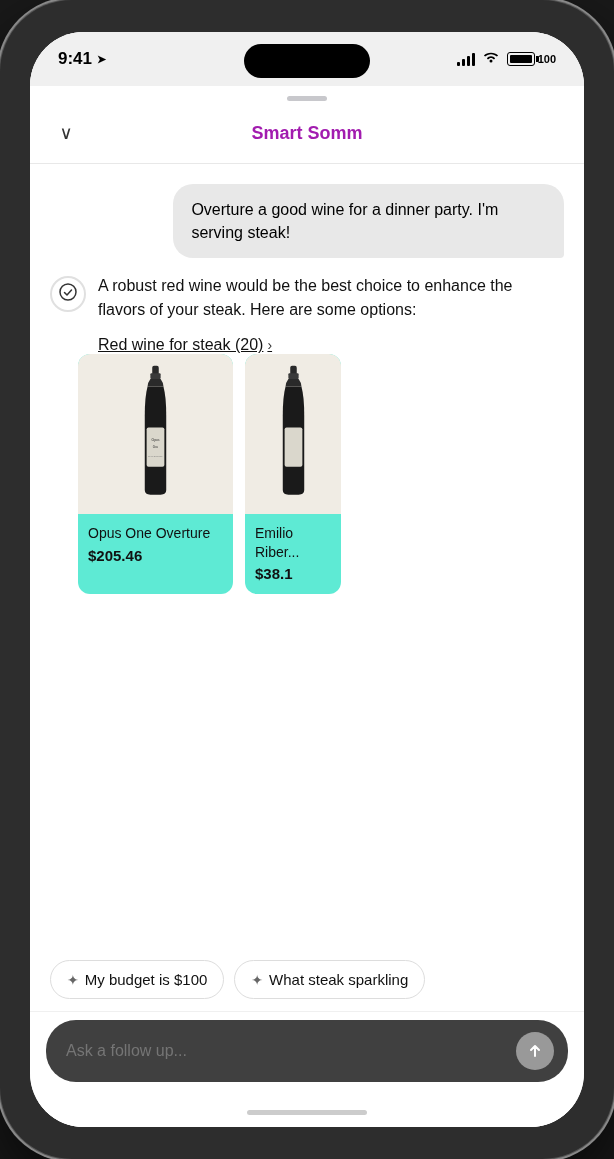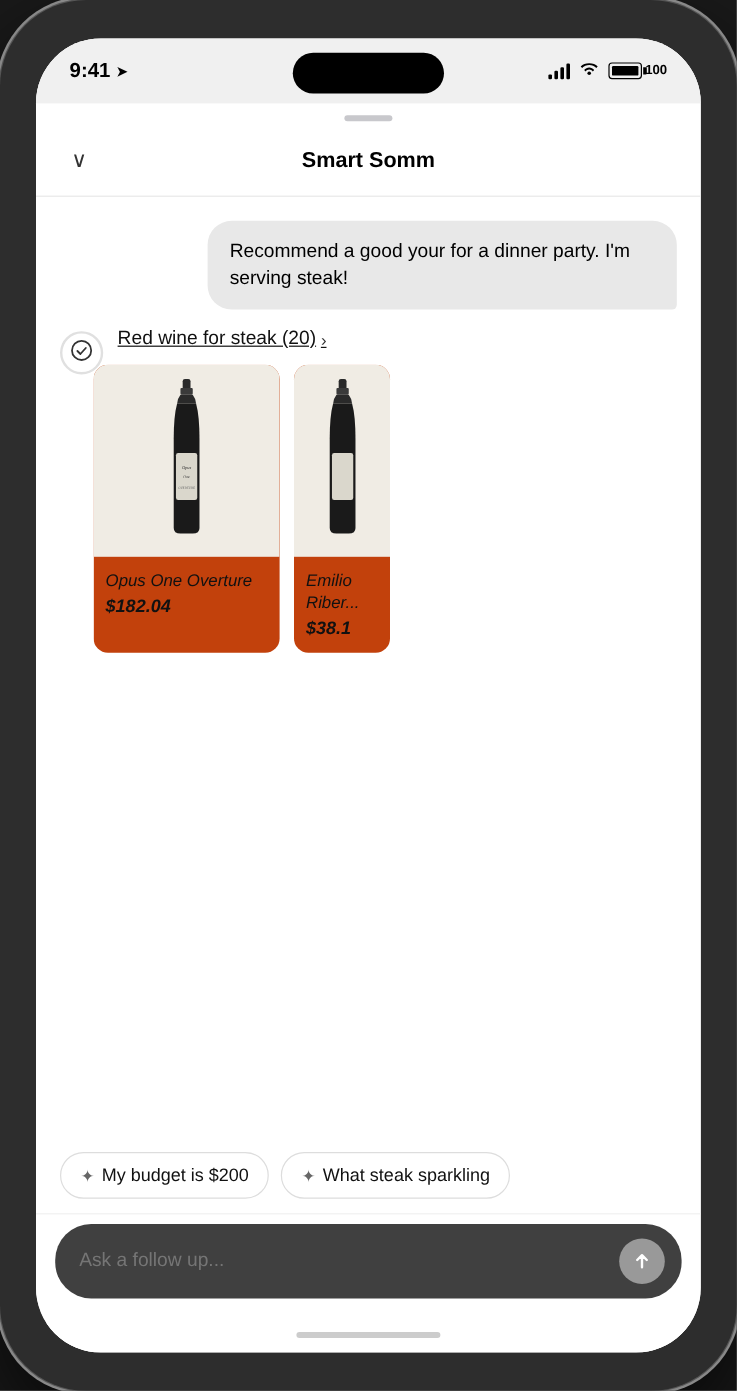--- a/index.html
+++ b/index.html
@@ -175,21 +175,21 @@
       font-size: 18px;
       color: #333;
       font-weight: 400;
     }
 
     .header-title {
       flex: 1;
       text-align: center;
       font-size: 18px;
       font-weight: 700;
-      color: #000000;
+      color: #a21caf;
     }
 
     .header-spacer {
       width: 32px;
     }
 
     
     .chat-area {
       flex: 1;
       overflow-y: auto;
@@ -254,21 +254,21 @@
     
     .wine-link {
       display: flex;
       align-items: center;
       gap: 4px;
       font-size: 16px;
       font-weight: 500;
       color: #111;
       text-decoration: underline;
       cursor: pointer;
-      margin-bottom: 12px;
+      margin-bottom: 0;
     }
 
     .link-arrow {
       font-size: 14px;
       color: #333;
     }
 
     
     .wine-cards-container {
       overflow: hidden;
@@ -281,25 +281,24 @@
       gap: 12px;
       overflow-x: auto;
       padding: 0 0px 8px 0px;
       scrollbar-width: none;
     }
     .wine-cards::-webkit-scrollbar { display: none; }
 
     .wine-card {
       flex-shrink: 0;
       width: 155px;
-      background: #c2410c;
+      background: #5eead4;
       border-radius: 12px;
       overflow: hidden;
       cursor: pointer;
-      font-style: italic;
     }
 
     .wine-card-img {
       width: 100%;
       height: 160px;
       display: flex;
       align-items: center;
       justify-content: center;
       background: #f0ece4;
       position: relative;
@@ -468,34 +467,35 @@
           <span class="chevron-down">∨</span>
         </div>
         <span class="header-title">Smart Somm</span>
         <div class="header-spacer"></div>
       </div>
 
       <div class="chat-area">
 
         <div class="user-message">
           <div class="user-bubble">
-            <span>Recommend a good your for a dinner party. I'm serving steak!</span>
+            <span>Overture a good wine for a dinner party. I'm serving steak!</span>
           </div>
         </div>
 
         <div class="assistant-message">
           <div class="assistant-avatar">
             <span class="checkmark-icon">
               <svg width="18" height="18" viewBox="0 0 18 18" fill="none">
                 <circle cx="9" cy="9" r="8" stroke="#333" stroke-width="1.5"></circle>
                 <path d="M5.5 9.5l2.5 2.5 4.5-5" stroke="#333" stroke-width="1.5" stroke-linecap="round" stroke-linejoin="round"></path>
               </svg>
             </span>
           </div>
           <div class="assistant-content">
+            <p class="assistant-text">A robust red wine would be the best choice to enhance the flavors of your steak. Here are some options:</p>
 
             <div class="wine-link">
               <span>Red wine for steak (20)</span>
               <span class="link-arrow">›</span>
             </div>
 
             <div class="wine-cards-container">
               <div class="wine-cards">
 
                 <div class="wine-card">
@@ -507,26 +507,26 @@
                       <path d="M22 16 Q19 20 19 24 L36 24 Q36 20 33 16 Z" fill="#2a2a2a"></path>
 
                       <rect x="18" y="68" width="19" height="42" rx="2" fill="#f0ece0" opacity="0.9"></rect>
                       <text x="27.5" y="82" font-size="4" text-anchor="middle" fill="#333" font-family="serif">Opus</text>
                       <text x="27.5" y="90" font-size="3.5" text-anchor="middle" fill="#333" font-family="serif">One</text>
                       <text x="27.5" y="100" font-size="3" text-anchor="middle" fill="#666" font-family="serif">OVERTURE</text>
                     </svg>
                   </div>
                   <div class="wine-card-info">
                     <div class="wine-name">Opus One Overture</div>
-                    <div class="wine-price">$182.04</div>
+                    <div class="wine-price">$205.46</div>
                   </div>
                 </div>
 
 
-                <div class="wine-card" style="width:80px; overflow:hidden;">
+                <div class="wine-card" style="width:96px; overflow:hidden;">
                   <div class="wine-card-img">
                     <svg class="bottle-svg" viewBox="0 0 55 150" fill="none" xmlns="http://www.w3.org/2000/svg">
                       <rect x="24" y="2" width="7" height="10" rx="2" fill="#2a2a2a"></rect>
                       <rect x="22" y="10" width="11" height="6" rx="1" fill="#3a3a3a"></rect>
                       <path d="M19 24 Q16 35 16 55 L16 135 Q16 140 22 140 L33 140 Q39 140 39 135 L39 55 Q39 35 36 24 Z" fill="#1a1a1a"></path>
                       <path d="M22 16 Q19 20 19 24 L36 24 Q36 20 33 16 Z" fill="#2a2a2a"></path>
                       <rect x="18" y="68" width="19" height="42" rx="2" fill="#f0ece0" opacity="0.9"></rect>
                     </svg>
                   </div>
                   <div class="wine-card-info">
@@ -538,21 +538,21 @@
               </div>
             </div>
           </div>
         </div>
 
       </div>
 
       <div class="suggestion-chips">
         <div class="chip">
           <span class="chip-star">✦</span>
-          <span>My budget is $200</span>
+          <span>My budget is $100</span>
         </div>
         <div class="chip">
           <span class="chip-star">✦</span>
           <span>What steak sparkling</span>
         </div>
       </div>
 
       <div class="input-area">
         <div class="input-row">
           <input class="input-field" type="text" placeholder="Ask a follow up..." style="">

